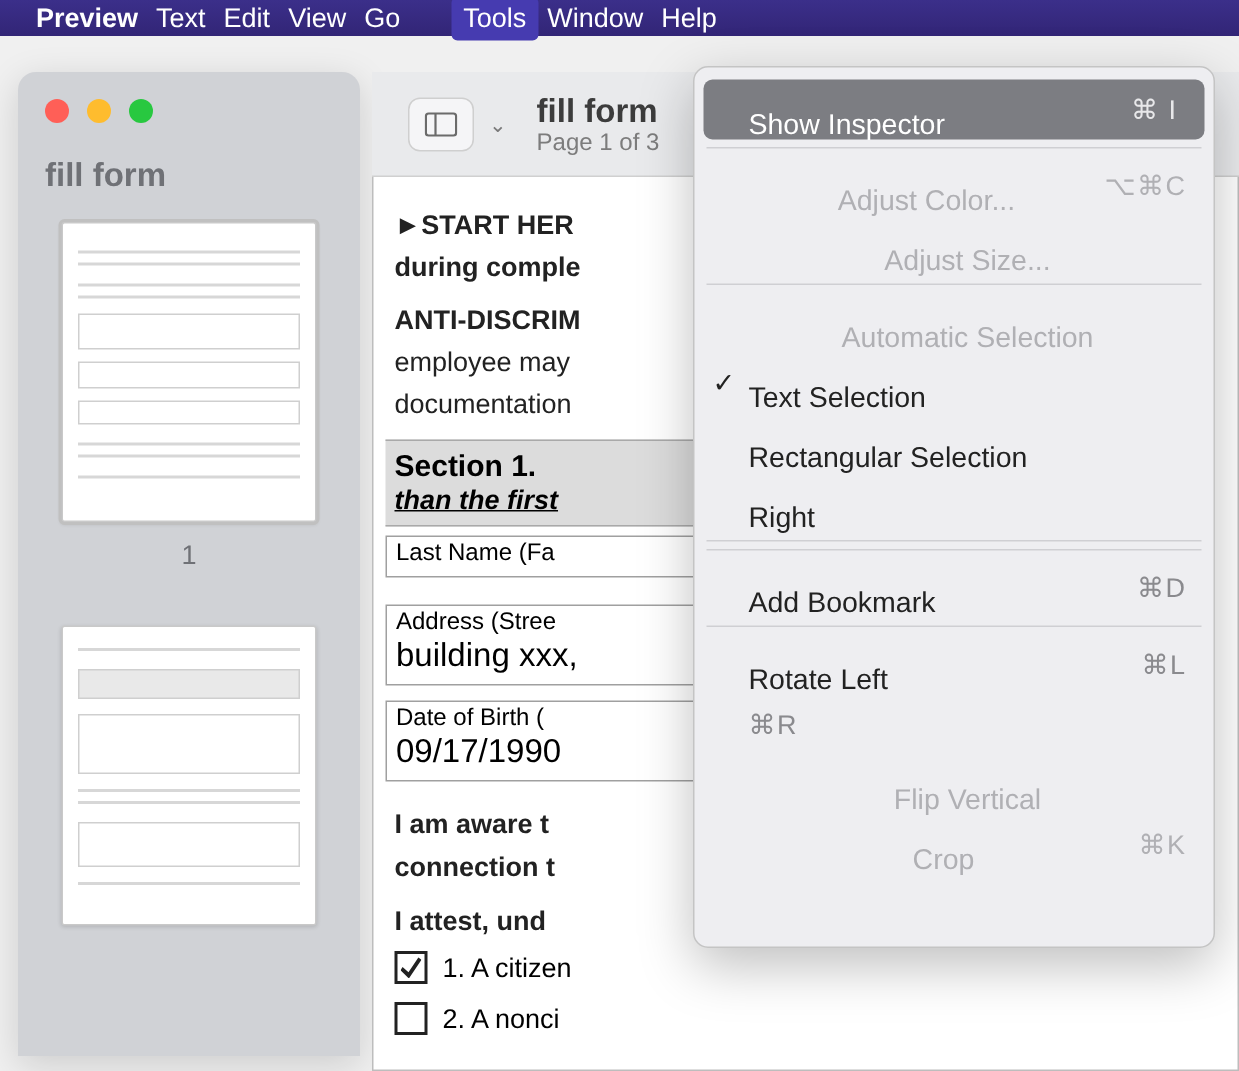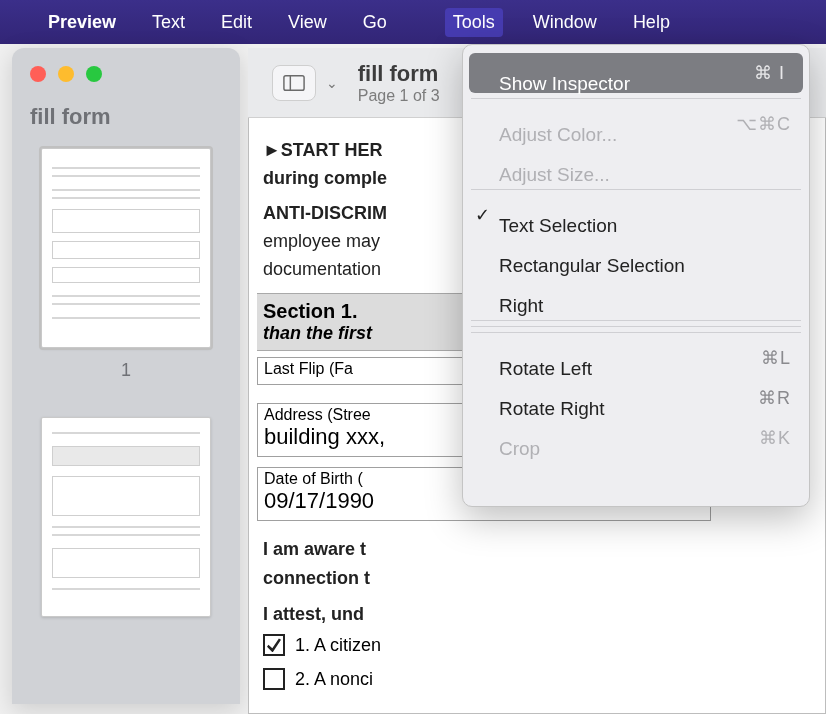--- a/index.html
+++ b/index.html
@@ -1,23 +1,23 @@
 <!DOCTYPE html>
 <html><head>
 <meta charset="utf-8">
 <style>
   * { box-sizing: border-box; margin: 0; padding: 0; }
   html, body { width: 826px; height: 714px; overflow: hidden; font-family: -apple-system, "Helvetica Neue", Arial, sans-serif; }
   body { background: #f0f0f0; }
 
   
   .menubar {
-    position: absolute; top: 0; left: 0; right: 0; height: 44px;
+    position: absolute; top: 0; left: 0; right: 0; height: 24px;
     background: linear-gradient(#3b2f8a, #322576);
-    display: flex; align-items: center; padding: 0 18px; gap: 24px;
+    display: flex; align-items: center; padding: 0 18px; 
     color: #fff; font-size: 18px;
   }
   .menubar .apple { font-size: 20px; }
   .menubar .item { cursor: default; padding: 4px 6px; }
   .menubar .item.bold { font-weight: 700; }
   .menubar .item.active { background: #463bb0; border-radius: 4px; padding: 4px 8px; margin-left: 28px; }
 
   
   .win {
     position: absolute; top: 48px; left: 12px; width: 228px; height: 656px;
@@ -58,39 +58,39 @@
   }
   .docinner { padding: 0 8px 0 8px; width: 470px; }
   .docrow { font-size: 18px; color: #222; line-height: 1.35; padding: 2px 6px; }
   .lead { font-weight: 700; }
   .sectionbar { background: #dcdcdc; border-top: 1px solid #a9a9a9; border-bottom: 1px solid #a9a9a9; padding: 6px 6px; margin-top: 10px; }
   .sectionbar .st { font-size: 20px; font-weight: 800; }
   .sectionbar .si { font-style: italic; font-weight: 700; font-size: 18px; }
   .fieldrow { border: 1px solid #a0a0a0; padding: 2px 6px 6px; margin-top: 6px; }
   .fieldrow .lbl { font-size: 16px; }
   .fieldrow .val { font-size: 22px; font-weight: 400; }
-  .ital { font-style: italic; }
+  .ital { font-style: italic; text-decoration: underline; }
   .chkrow { display: flex; align-items: center; gap: 10px; padding: 6px 6px; font-size: 18px; }
   .chk { width: 22px; height: 22px; border: 2px solid #222; display: inline-flex; align-items: center; justify-content: center; }
   .chk.checked::after { content: ""; width: 14px; height: 14px; background: #222; clip-path: polygon(10% 45%, 0 60%, 40% 100%, 100% 10%, 85% 0, 38% 70%); }
 
   
   .menu {
     position: absolute; top: 44px; left: 462px; width: 348px;
     background: #eeeef1; border: 1px solid #c4c4c4; border-radius: 10px;
     box-shadow: 0 12px 36px rgba(0,0,0,.25);
     padding: 6px 0 8px; font-size: 19px; color: #222;
   }
   .mrow { display: flex; align-items: center; height: 40px; padding: 0 18px 0 36px; position: relative; }
   .mrow.sep { height: 0; border-top: 1px solid #cfcfd3; margin: 5px 8px; padding: 0; }
   .mrow .lbl { flex: 1; margin-top: 21px; }
   .mrow .short { color: #8a8a8e; font-size: 18px; letter-spacing: 1px; }
   .mrow.hl { background: #7c7d82; color: #fff; border-radius: 6px; margin: 2px 6px; padding-left: 30px; }
   .mrow.hl .short { color: #e8e8ea; }
-  .mrow.dis .lbl, .mrow.dis .short { color: #b0b0b4; }
+  .mrow.dis .lbl, .mrow.dis .short { color: #b0b0b4; text-align: center; }
   .mrow .check { position: absolute; left: 12px; font-size: 18px; }
   .mrow .sub { position: absolute; right: 16px; color: #6a6a6e; font-size: 18px; }
 </style>
 </head>
 <body>
 
 <div class="menubar">
   <span class="apple"></span>
   <span class="item bold">Preview</span>
   <span class="item">Text</span>
@@ -156,21 +156,21 @@
     <div class="docrow lead" style="margin-top:6px">ANTI-DISCRIM</div>
     <div class="docrow">employee may</div>
     <div class="docrow">documentation</div>
 
     <div class="sectionbar">
       <div class="st">Section 1.</div>
       <div class="si"><span class="ital">than the first</span></div>
     </div>
 
     <div class="fieldrow">
-      <div class="lbl"><span>Last Flip (Fa</span></div>
+      <div class="lbl"><span>Last Name (Fa</span></div>
     </div>
     <div class="fieldrow" style="margin-top:18px">
       <div class="lbl"><span>Address (Stree</span></div>
       <div class="val">building xxx,</div>
     </div>
     <div class="fieldrow" style="margin-top:10px">
       <div class="lbl"><span>Date of Birth (</span></div>
       <div class="val">09/17/1990</div>
     </div>
 
@@ -196,40 +196,49 @@
   </div>
   <div class="mrow sep"></div>
   <div class="mrow dis">
     <span class="lbl">Adjust Color...</span>
       <span class="short">⌥⌘C</span>
   </div>
   <div class="mrow dis">
     <span class="lbl">Adjust Size...</span>
   </div>
   <div class="mrow sep"></div>
+  <div class="mrow dis">
+    <span class="lbl">Automatic Selection</span>
+  </div>
   <div class="mrow">
     <span class="check">✓</span>
     <span class="lbl">Text Selection</span>
   </div>
   <div class="mrow">
     <span class="lbl">Rectangular Selection</span>
   </div>
   <div class="mrow">
     <span class="lbl">Right</span>
   </div>
   <div class="mrow sep"></div>
   <div class="mrow sep"></div>
+  <div class="mrow">
+    <span class="lbl">Add Bookmark</span>
+      <span class="short">⌘D</span>
+  </div>
   <div class="mrow sep"></div>
   <div class="mrow">
     <span class="lbl">Rotate Left</span>
       <span class="short">⌘L</span>
   </div>
   <div class="mrow">
-    <span class="lbl">Rotate Right</span>
       <span class="short">⌘R</span>
+  </div>
+  <div class="mrow dis">
+    <span class="lbl">Flip Vertical</span>
   </div>
   <div class="mrow dis">
     <span class="lbl">Crop</span>
       <span class="short">⌘K</span>
   </div>
   <div class="mrow dis">
     
   </div>
 </div>
 

